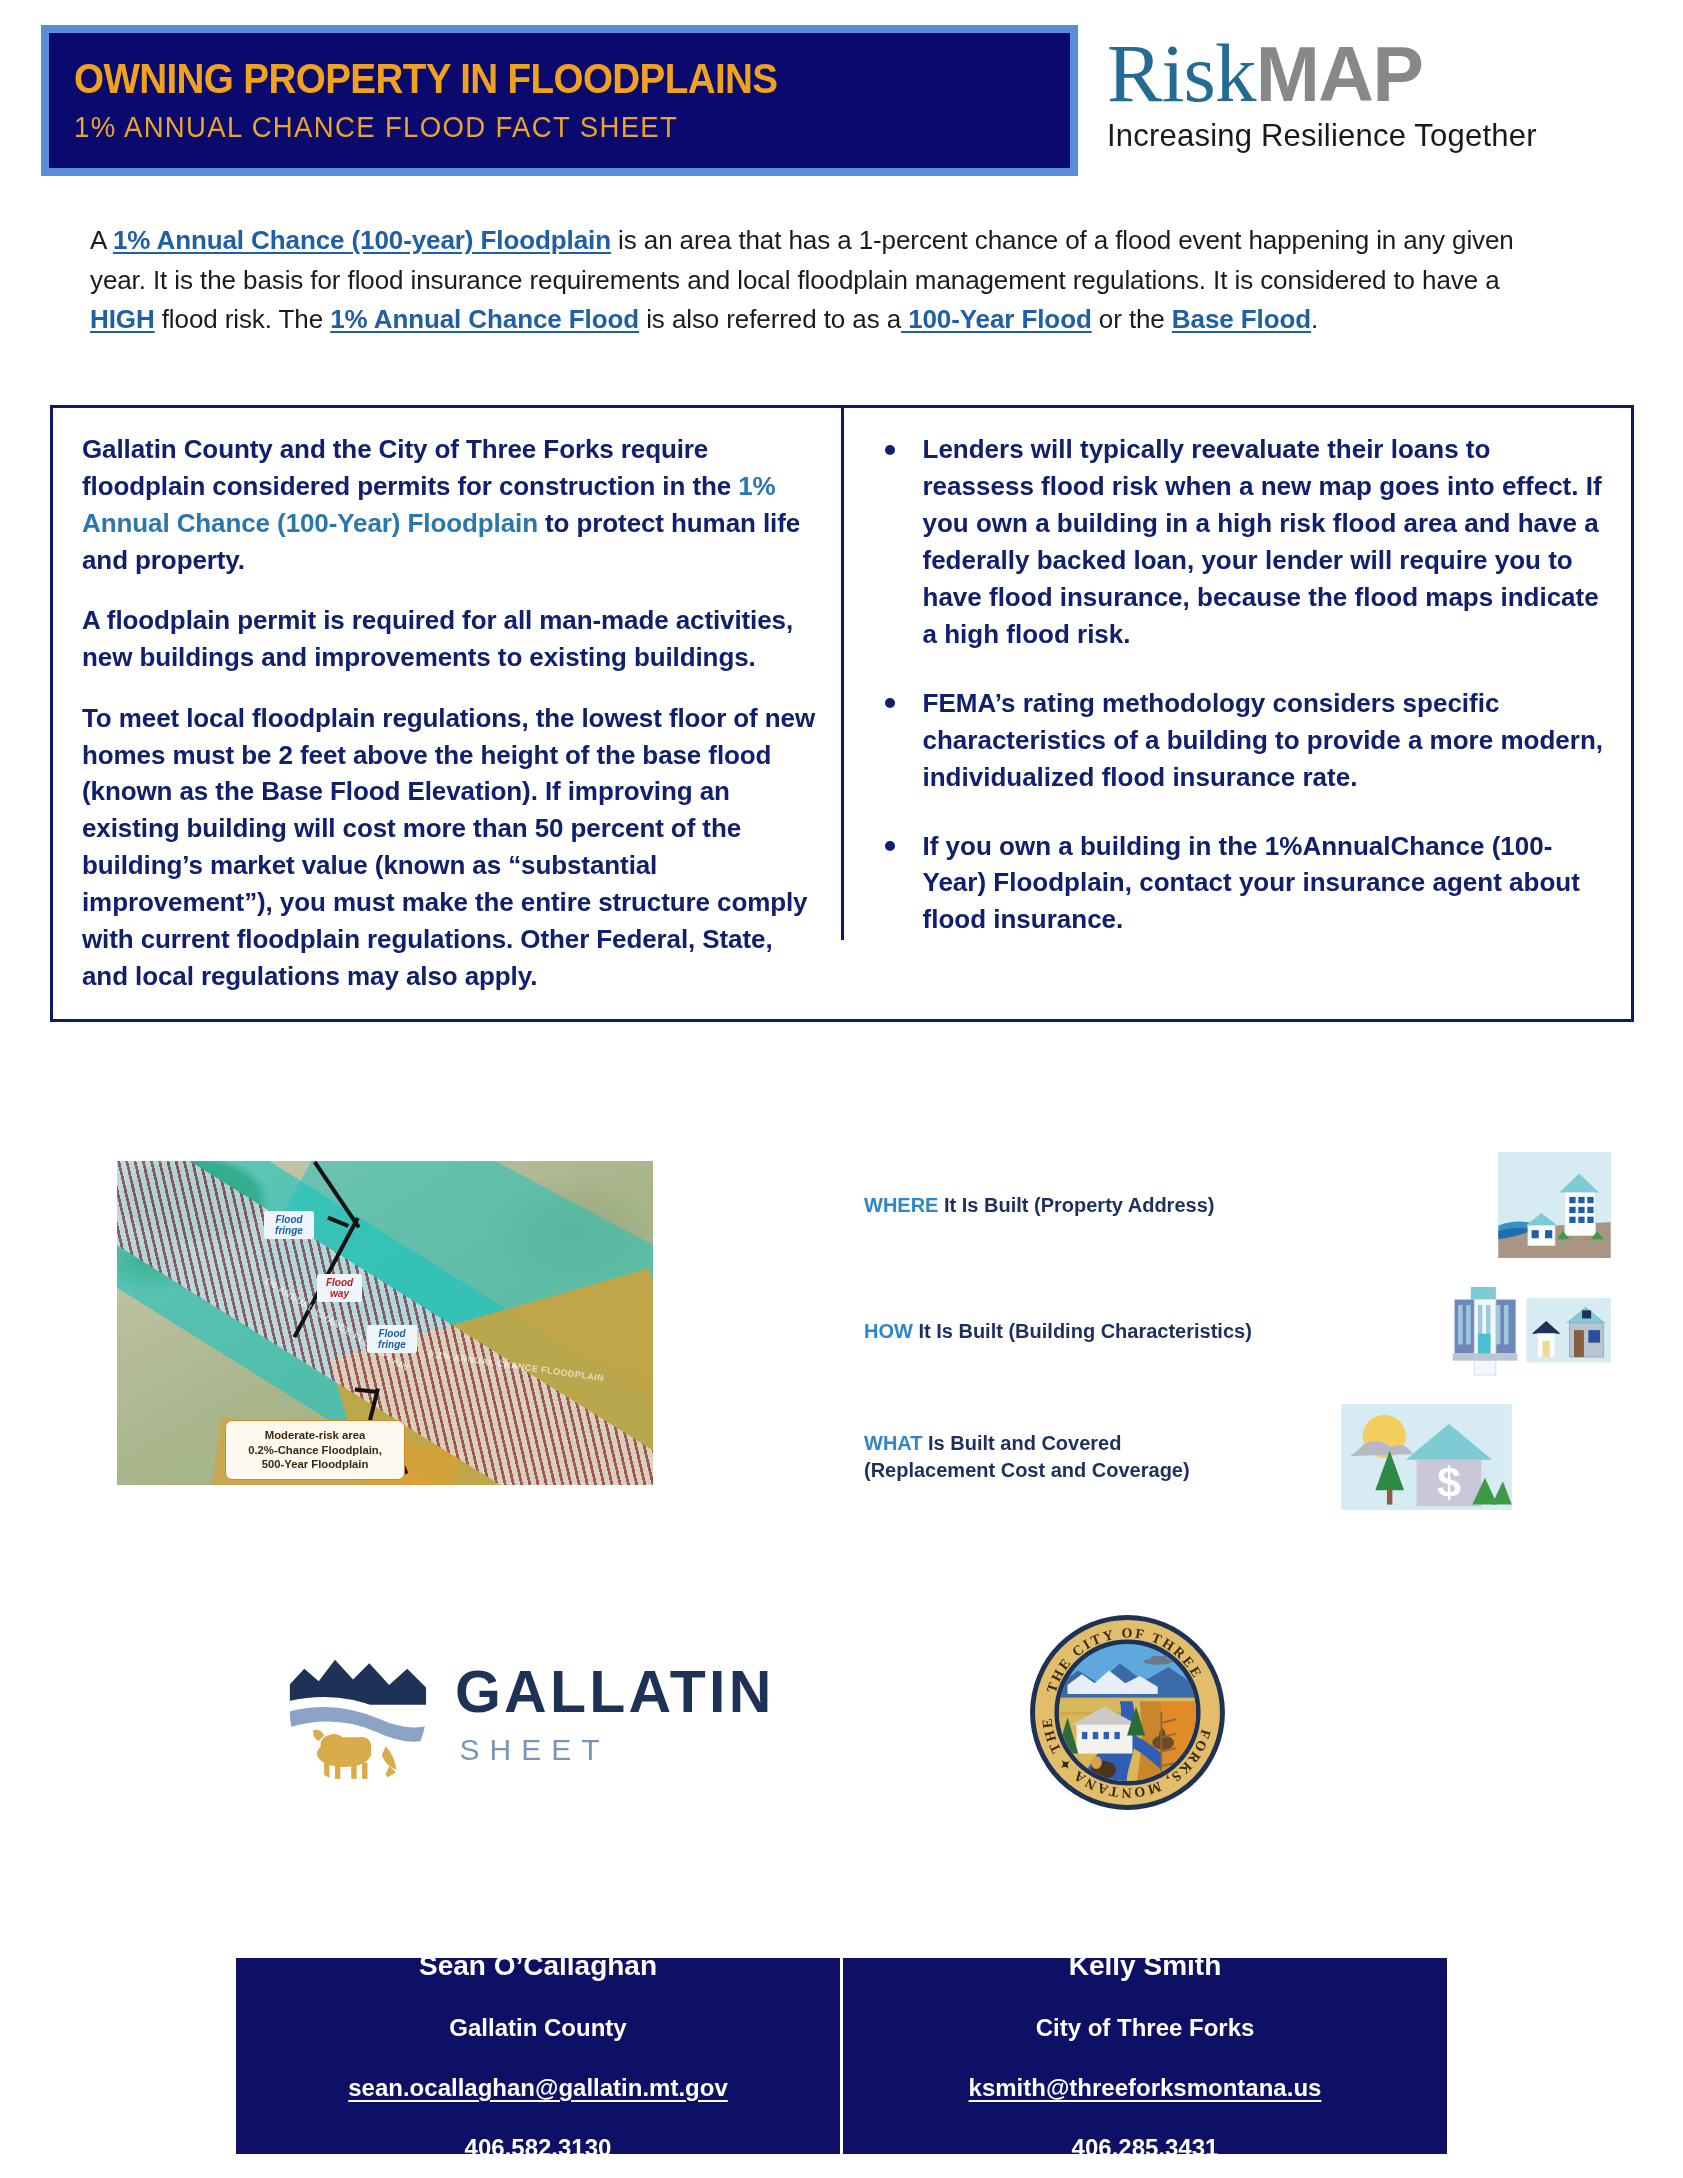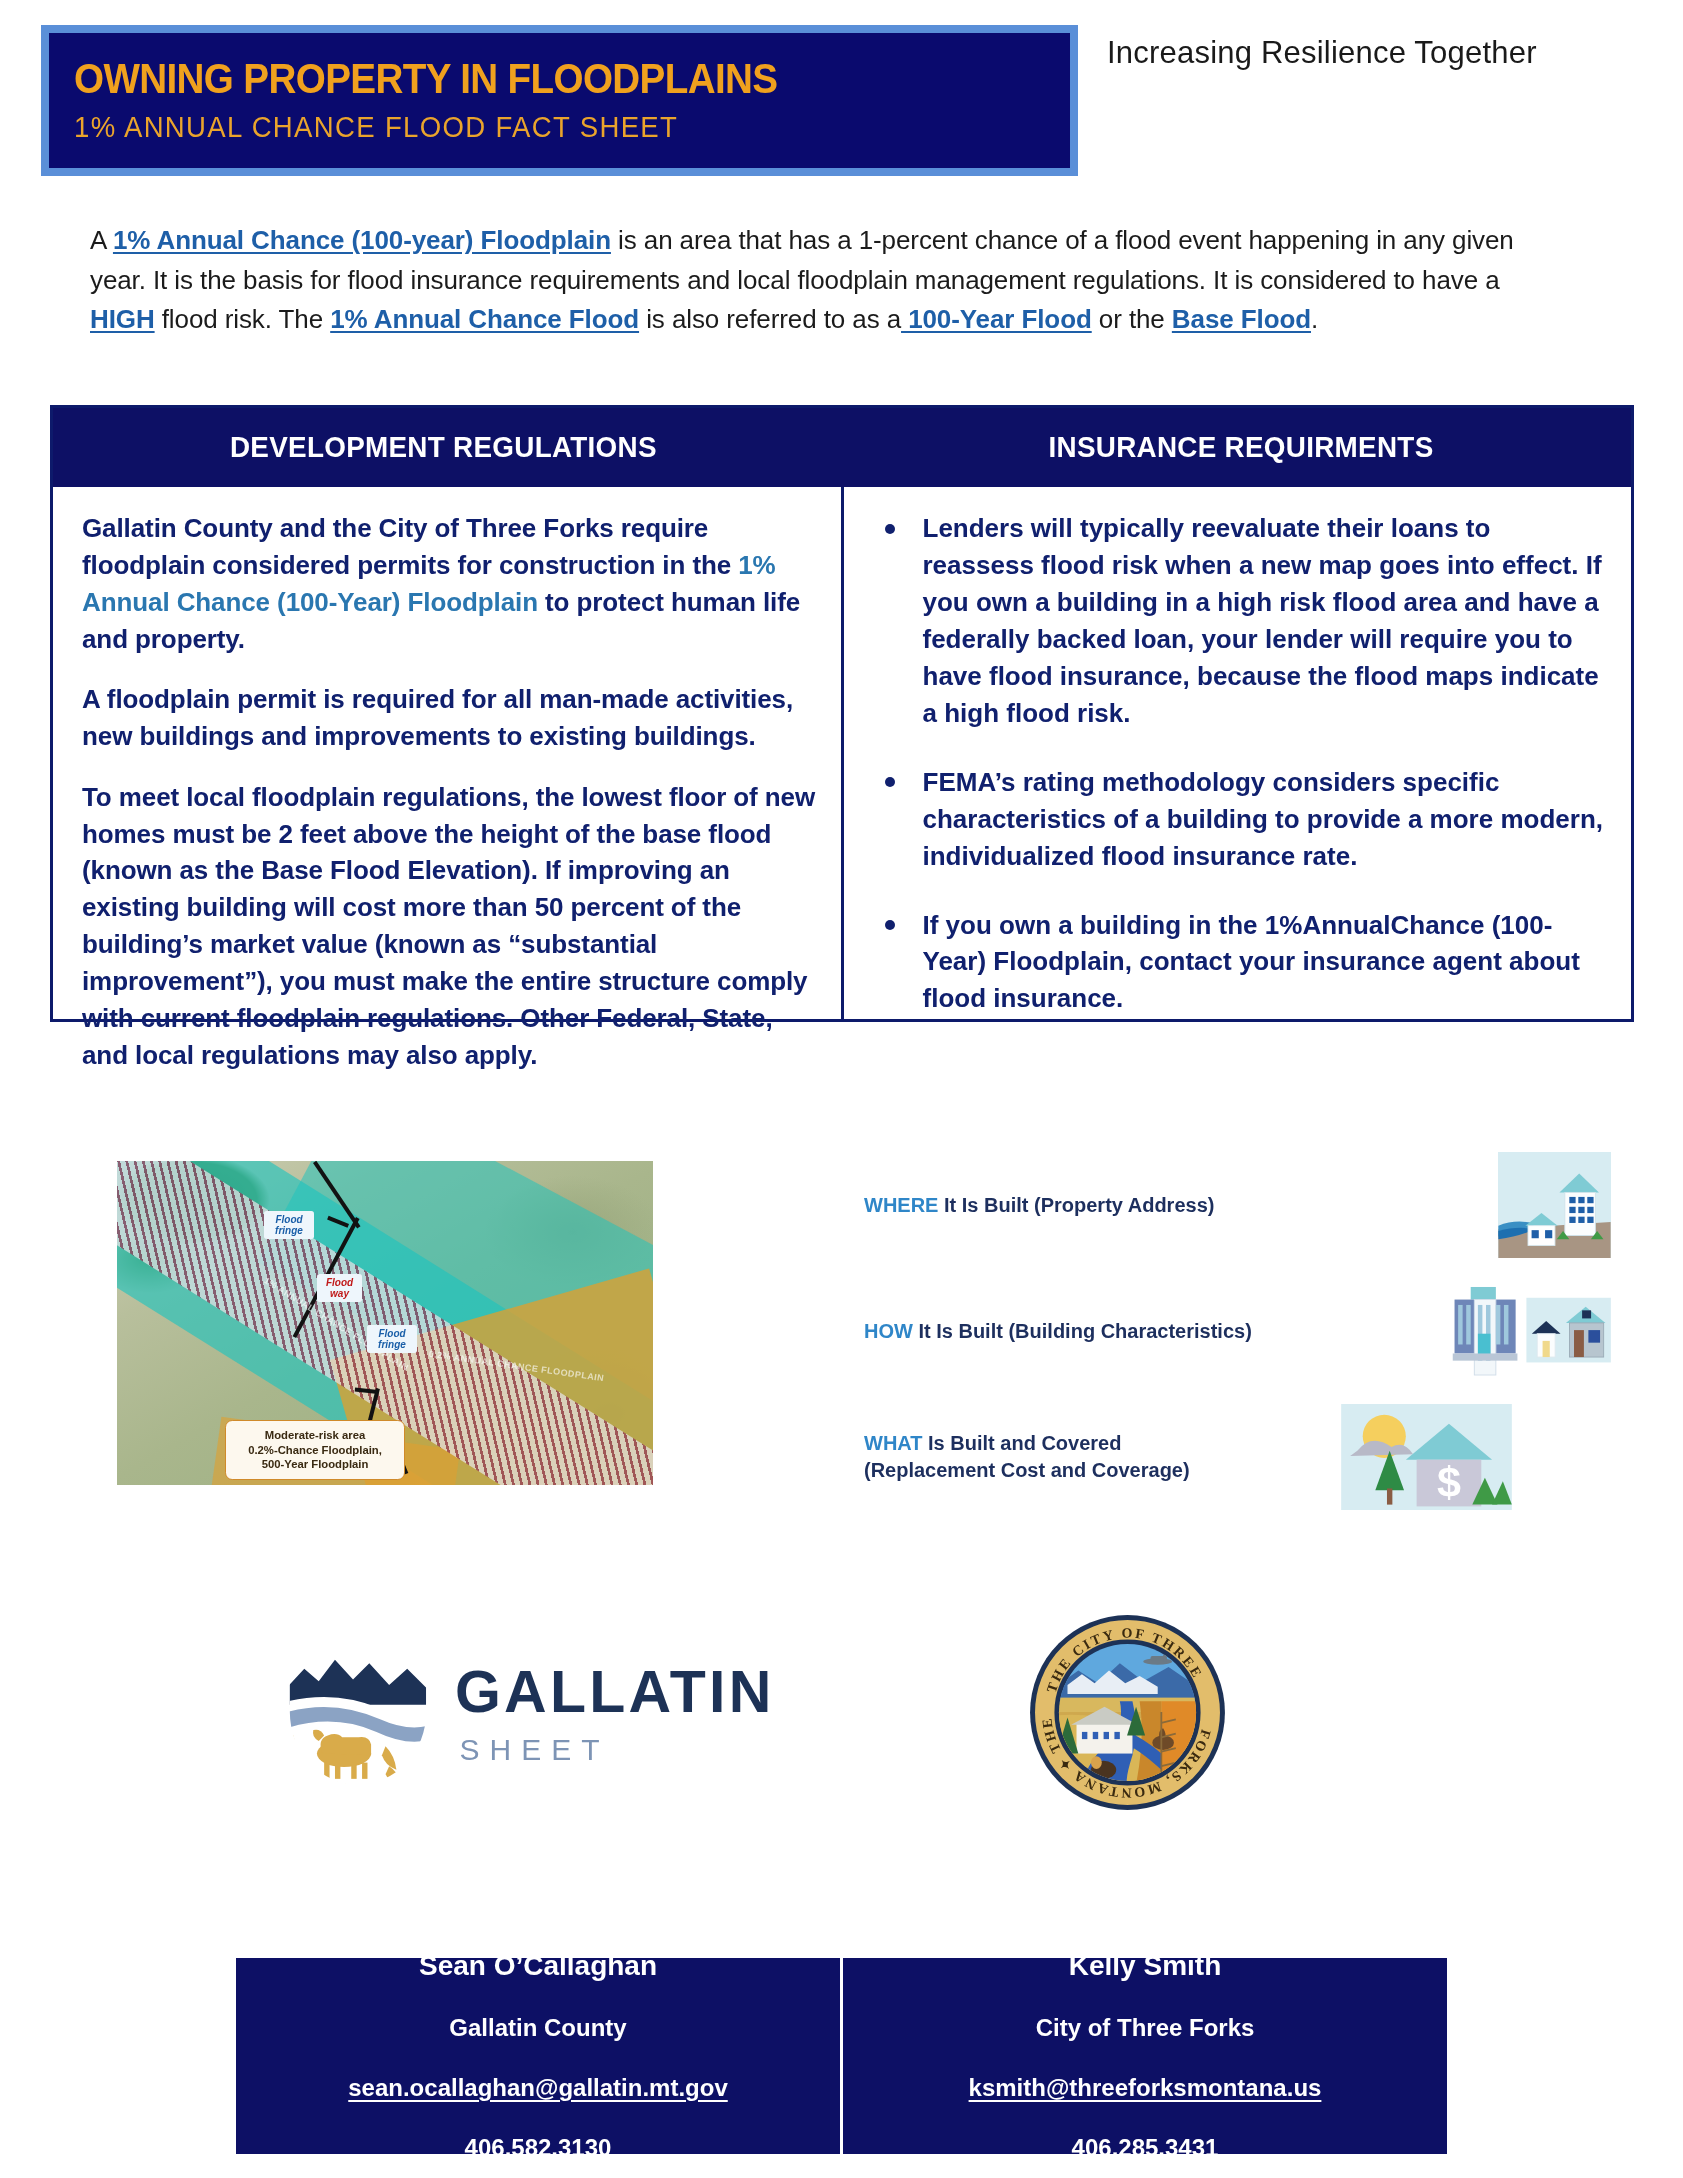--- a/index.html
+++ b/index.html
@@ -318,32 +318,31 @@
 <body>
 
 <div class="page">
 
   <div class="header-banner">
     <div class="header-title">OWNING PROPERTY IN FLOODPLAINS</div>
     <div class="header-sub">1% ANNUAL CHANCE FLOOD FACT SHEET</div>
   </div>
 
   <div class="riskmap">
+    <div class="riskmap-word">
+      <span class="riskmap-risk">Risk</span><span class="riskmap-map">MAP</span>
+    </div>
     <div class="riskmap-tag">Increasing Resilience Together</div>
   </div>
 
   <div class="intro">
     <span>A </span><span class="lnk">1% Annual Chance (100-year) Floodplain</span><span> is an area that has a 1-percent chance of a flood event happening in any given year. It is the basis for flood insurance requirements and local floodplain management regulations. It is considered to have a </span><span class="lnk">HIGH</span><span> flood risk. The </span><span class="lnk">1% Annual Chance Flood</span><span> is also referred to as a</span><span class="lnk"> 100-Year Flood</span><span> or the </span><span class="lnk">Base Flood</span><span>.</span>
   </div>
 
   <div class="main-box">
-    <div class="hdr-row">
-      <div class="hdr-cell left">DEVELOPMENT REGULATIONS</div>
-      <div class="hdr-cell">INSURANCE REQUIRMENTS</div>
-    </div>
     <div class="body-row">
       <div class="col left">
         <div class="navytext">
           <p><span>Gallatin County and the City of Three Forks require floodplain considered permits for construction in the </span><span class="teal">1% Annual Chance (100-Year) Floodplain</span><span> to protect human life and property.</span></p>
           <p>A floodplain permit is required for all man-made activities, new buildings and improvements to existing buildings.</p>
           <p>To meet local floodplain regulations, the lowest floor of new homes must be 2 feet above the height of the base flood (known as the Base Flood Elevation). If improving an existing building will cost more than 50 percent of the building’s market value (known as “substantial improvement”), you must make the entire structure comply with current floodplain regulations. Other Federal, State, and local regulations may also apply.</p>
         </div>
       </div>
       <div class="col right">
         <ul class="bullets">

